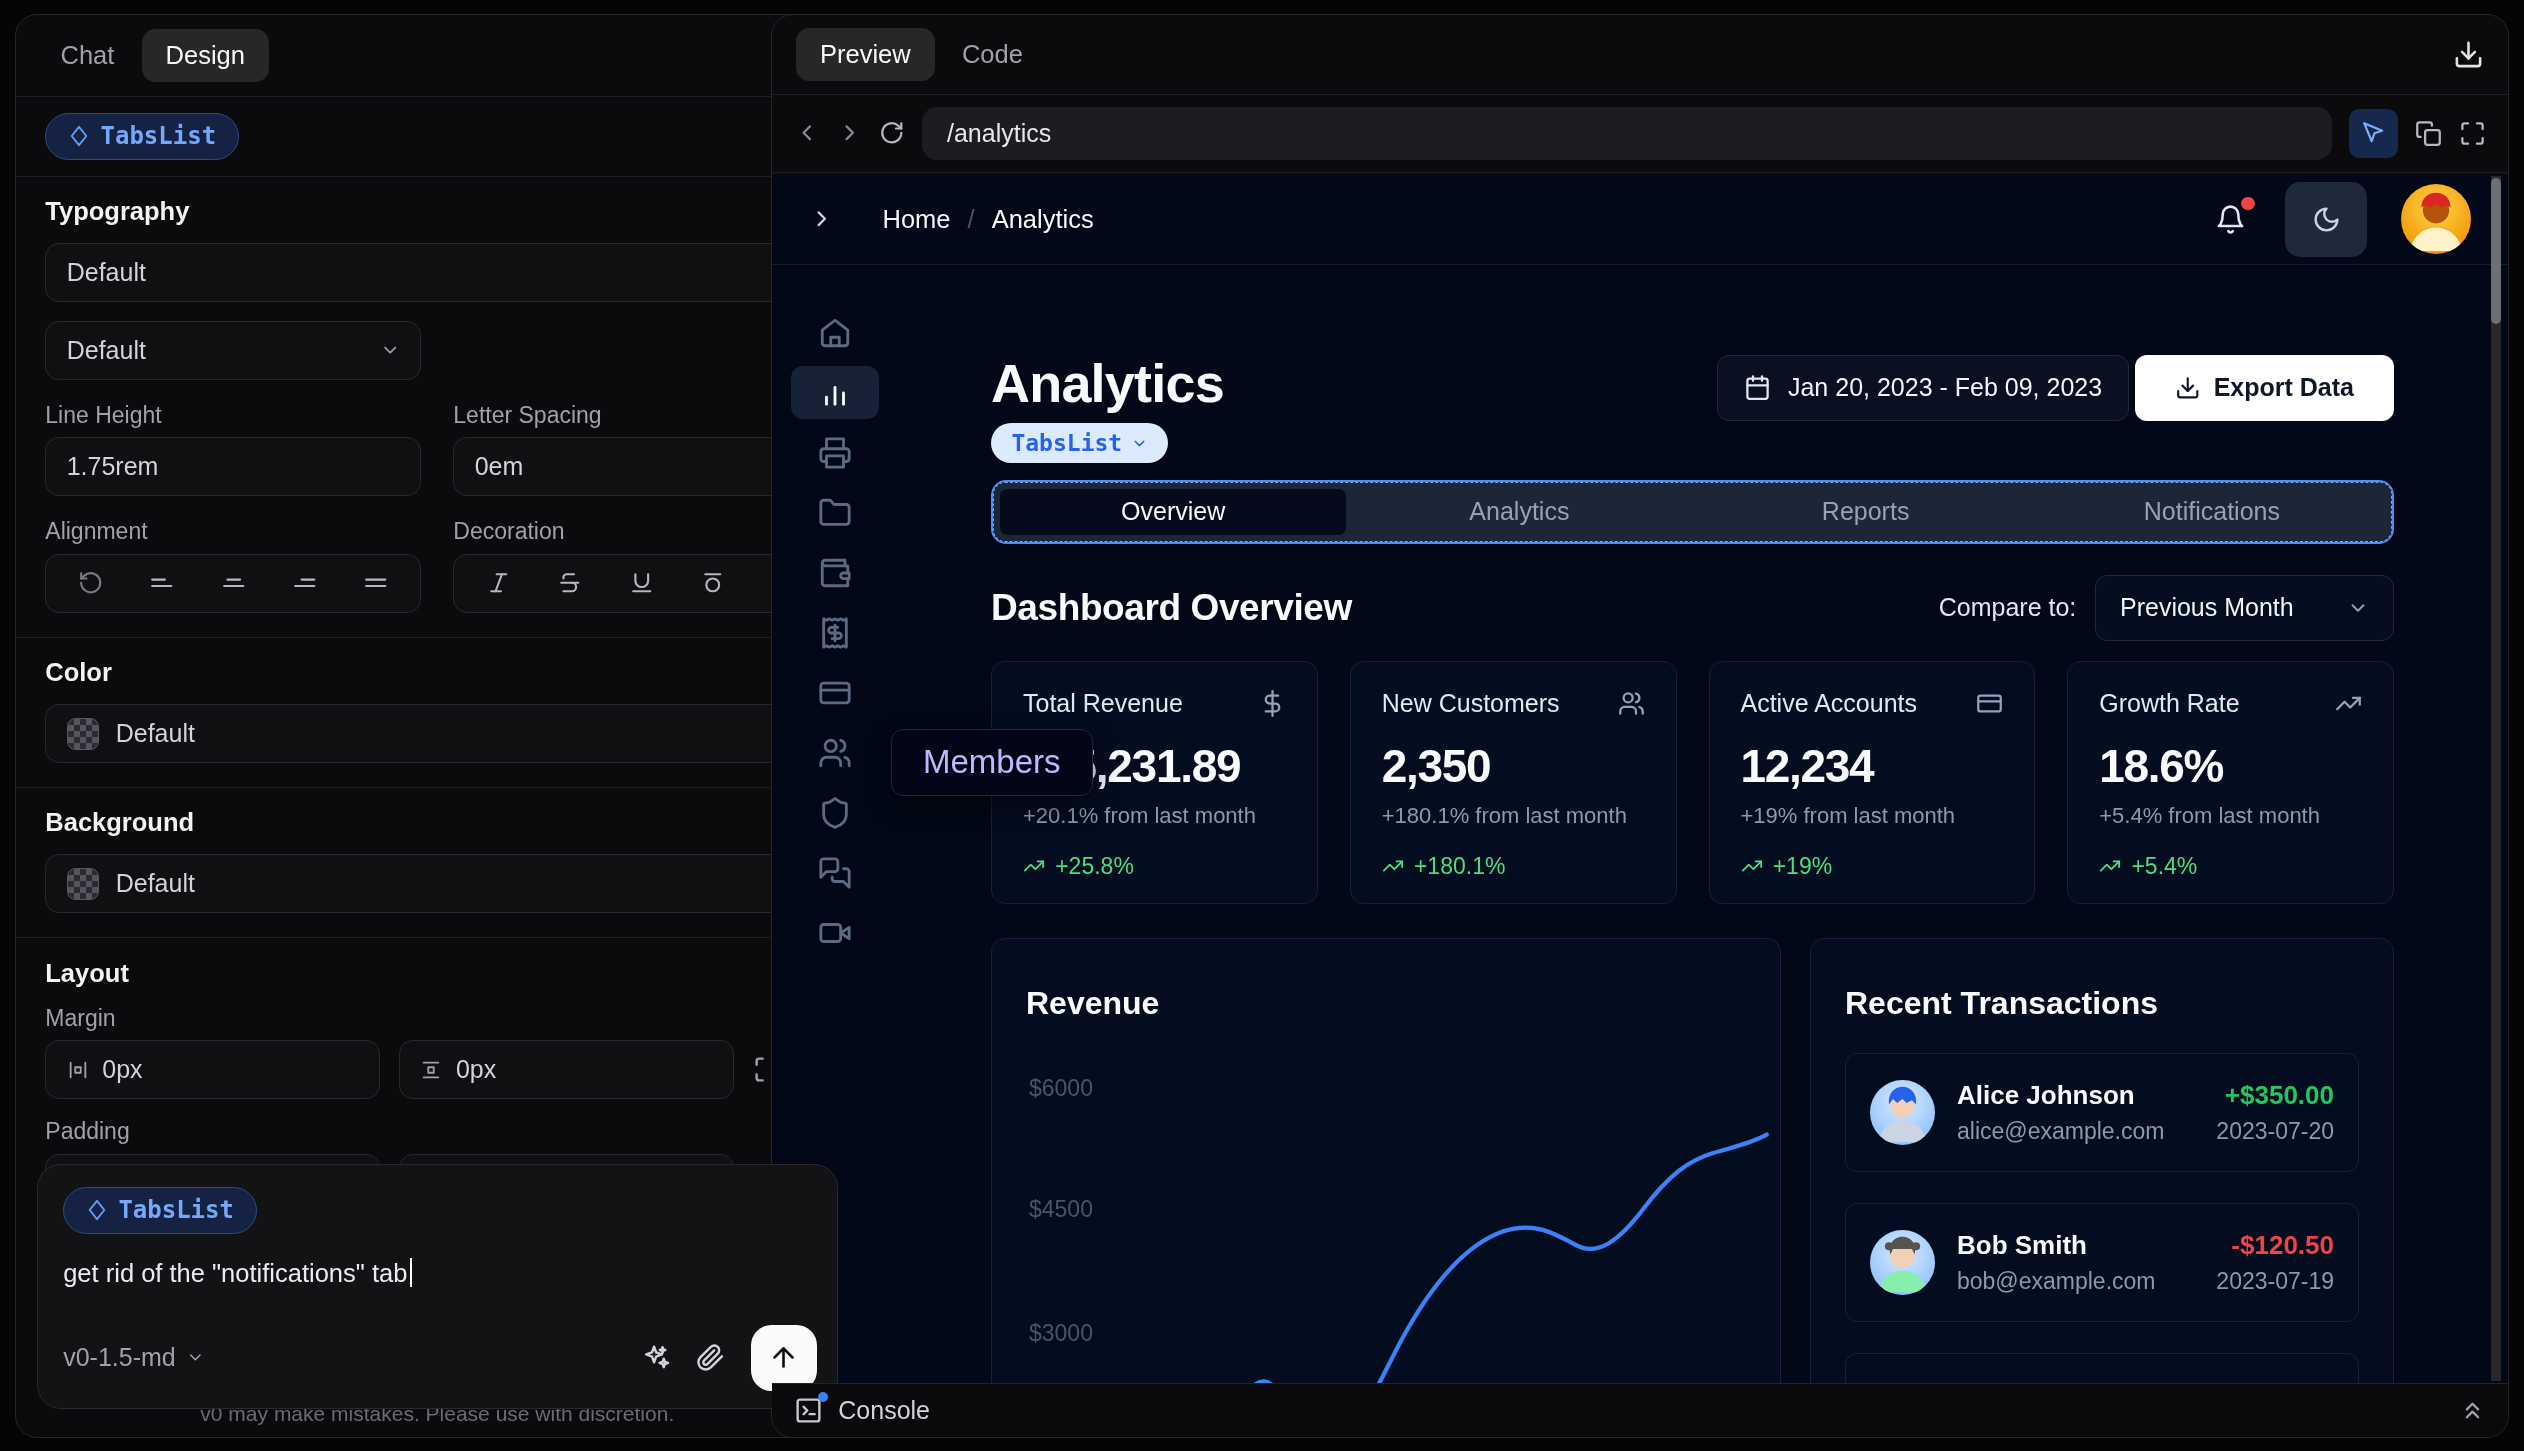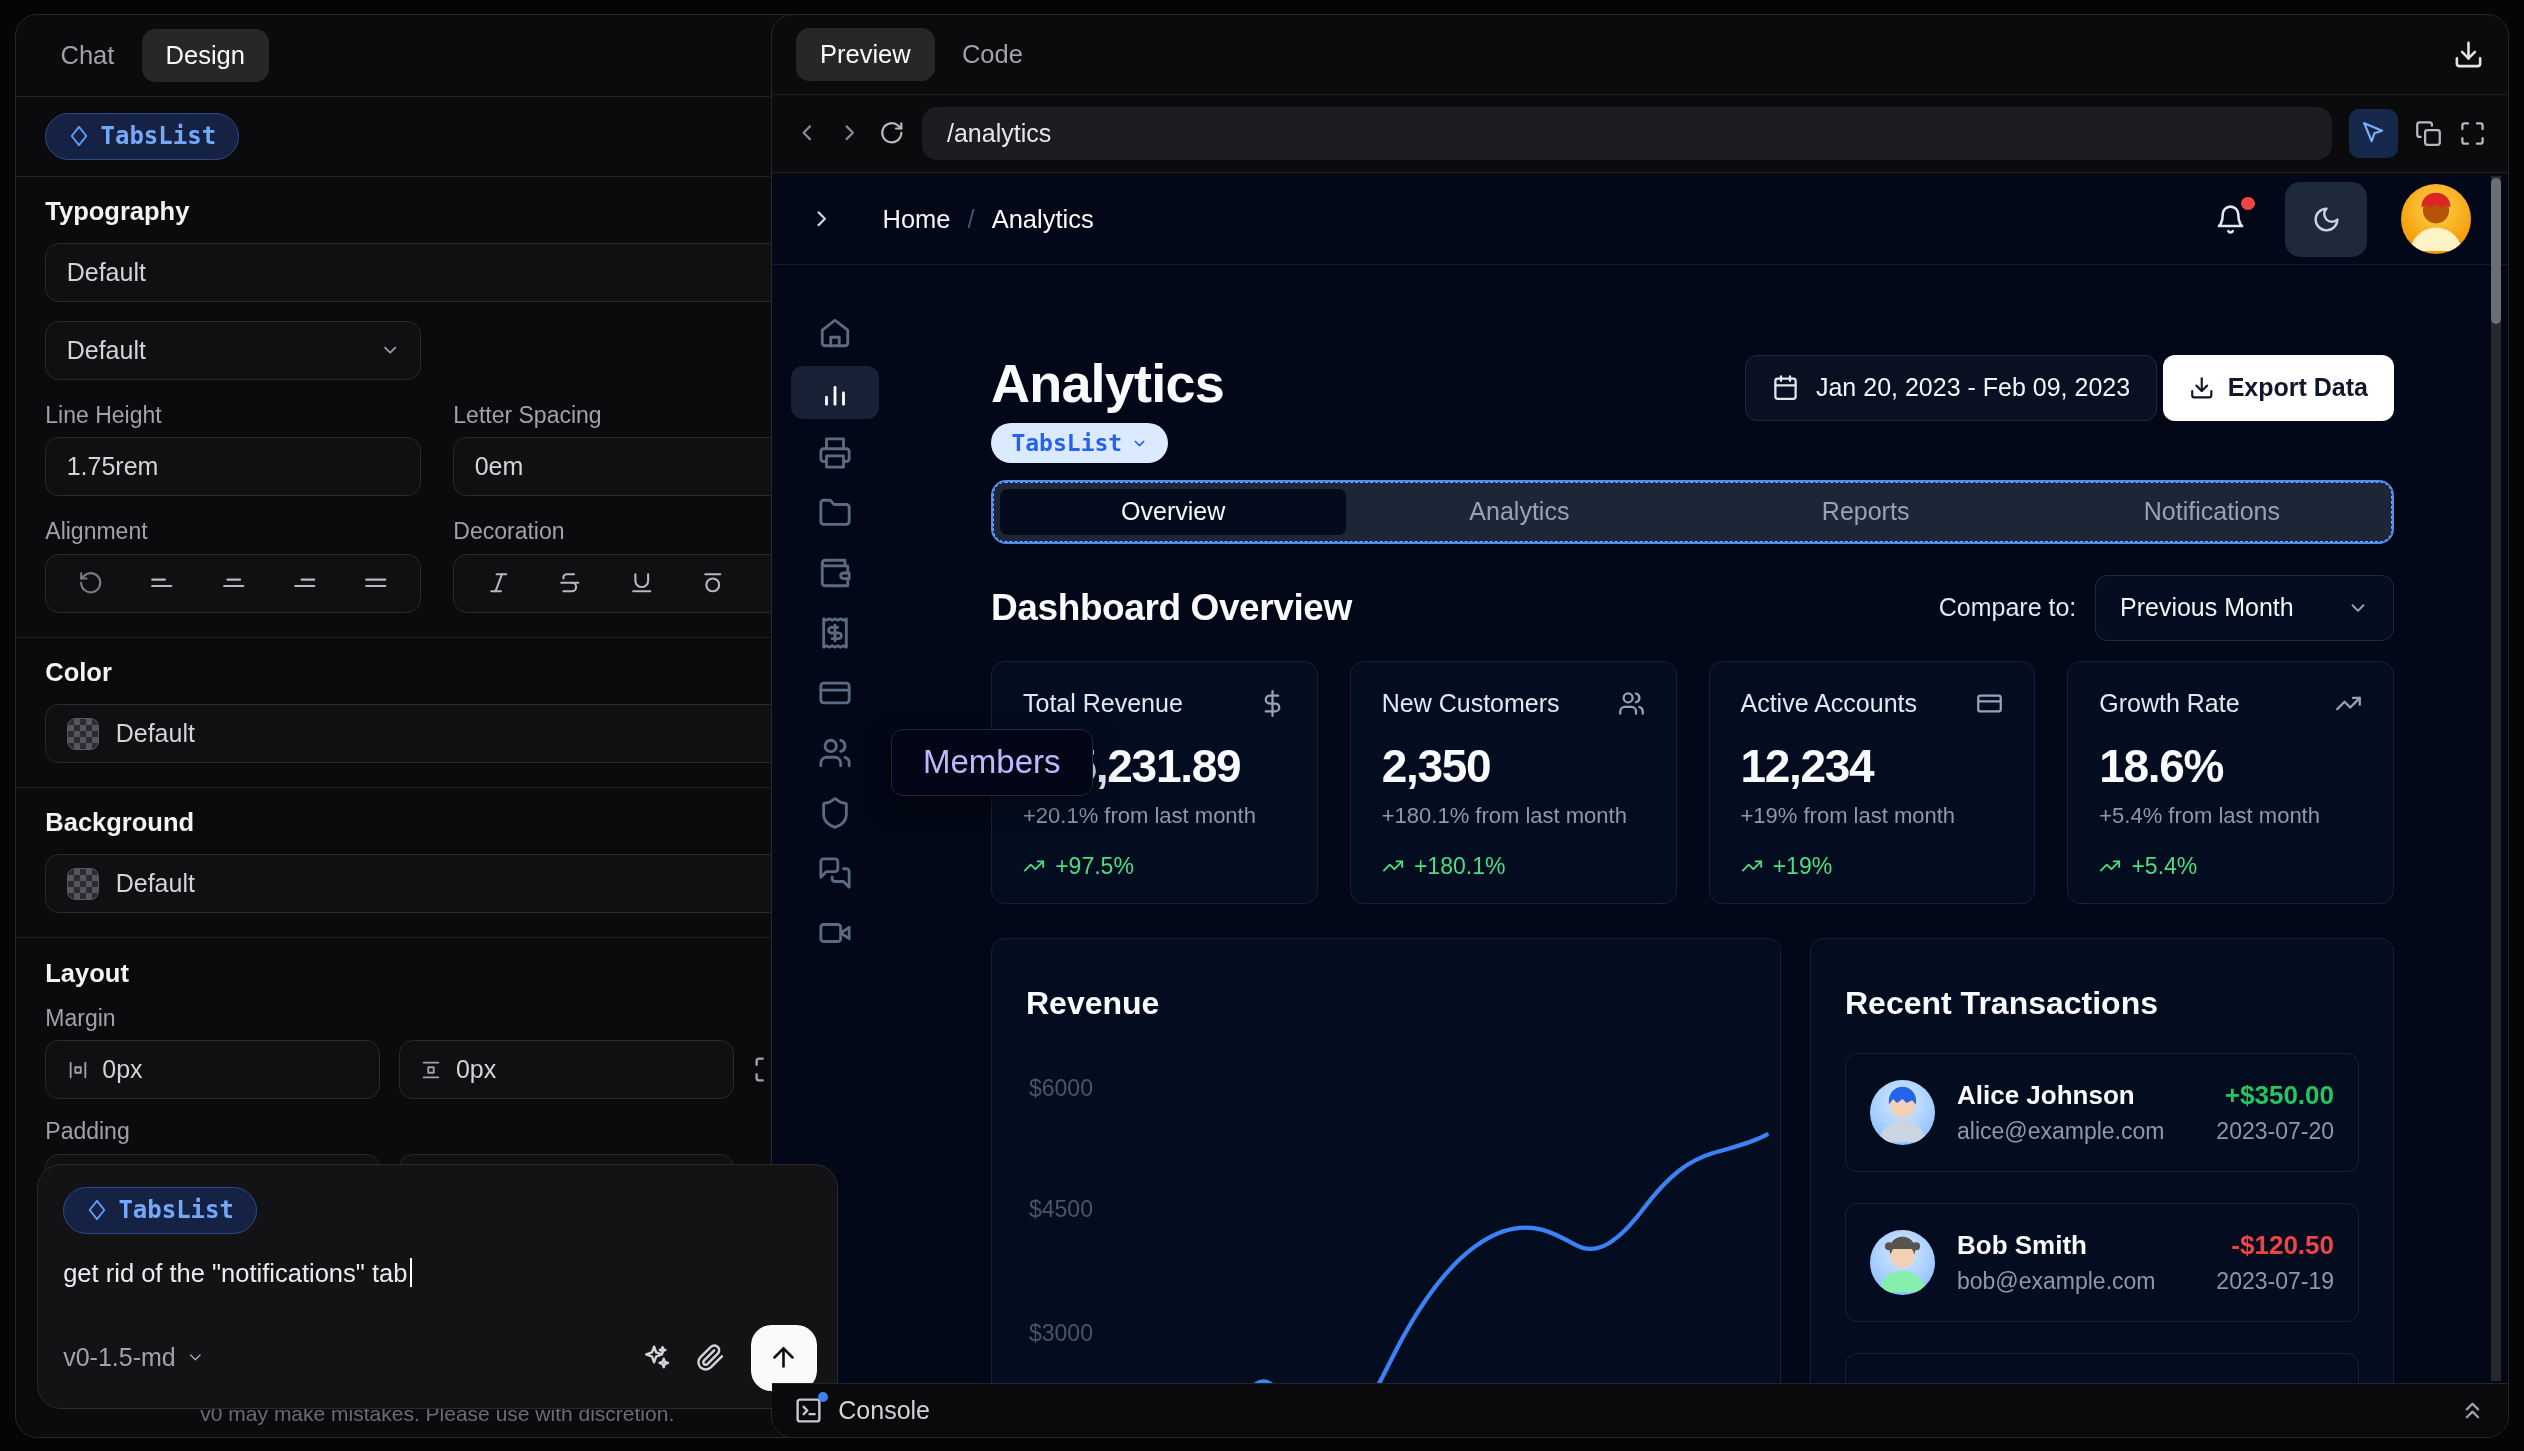--- a/index.html
+++ b/index.html
@@ -99,21 +99,21 @@
   .dash-main { position:absolute; left:219px; right:114px; top:92px; }
   .title-row { margin-top:88px; display:flex; justify-content:space-between; align-items:flex-start; }
   .h1 { font-size:54px; font-weight:800; color:#f8fafc; letter-spacing:-0.8px; line-height:1.05; }
   .chip-light { margin-top:12px; display:inline-flex; align-items:center; gap:8.5px; background:#dbeafe; color:#2563eb;
     font-family:"DejaVu Sans Mono", monospace; font-size:23px; font-weight:700; border-radius:849px; padding:6.8px 20.4px; }
   .title-actions { display:flex; gap:6px; align-items:center; }
   .date-btn { height:66px; border:1.7px solid #1e293b; background:#081021; border-radius:12px; display:flex;
     align-items:center; gap:17px; padding:0 25.5px; color:#f1f5f9; font-size:25px; }
   .date-btn .cal { color:#e2e8f0; }
   .export-btn { height:66px; background:#ffffff; border-radius:12px; display:flex; align-items:center; gap:13.6px;
-    padding:0 26px; color:#0f172a; font-size:25px; font-weight:600; }
+    padding:0 40px; color:#0f172a; font-size:25px; font-weight:600; }
 
   .tabslist-outer { margin-top:17px; border:2.5px solid #4f8ef7; border-radius:15.3px; }
   .tabslist { border:1.7px dashed #79a7f5; border-radius:12px; background:#1d2637; padding:6px;
     display:grid; grid-template-columns:repeat(4,1fr); }
   .tl-tab { height:46px; display:flex; align-items:center; justify-content:center; font-size:25px; color:#94a3b8; font-weight:500; }
   .tl-tab.active { background:#030b1c; border-radius:7.6px; color:#f8fafc; }
 
   .overview-row { margin-top:31px; display:flex; justify-content:space-between; align-items:center; }
   .h2 { font-size:37px; font-weight:700; color:#f8fafc; letter-spacing:-0.4px; }
   .compare { display:flex; align-items:center; gap:18.7px; }
@@ -604,21 +604,21 @@
                   <path d="M17 5H9.5a3.5 3.5 0 0 0 0 7h5a3.5 3.5 0 0 1 0 7H6"></path>
                 </svg>
             </div>
             <div class="stat-value">$45,231.89</div>
             <div class="stat-change">+20.1% from last month</div>
             <div class="stat-trend">
               <svg class="ic" width="22" height="22" viewBox="0 0 24 24">
                   <path d="M22 7 13.5 15.5 8.5 10.5 2 17"></path>
                   <path d="M16 7h6v6"></path>
                 </svg>
-              <span>+97.5%</span>
+              <span>+25.8%</span>
             </div>
           </div>
           <div class="stat-card">
             <div class="stat-head">
               <span class="stat-label">New Customers</span>
               <svg class="ic stat-ic" width="27" height="27" viewBox="0 0 24 24">
                   <path d="M16 21v-2a4 4 0 0 0-4-4H6a4 4 0 0 0-4 4v2"></path>
                   <circle cx="9" cy="7" r="4"></circle>
                   <path d="M22 21v-2a4 4 0 0 0-3-3.87"></path>
                   <path d="M16 3.13a4 4 0 0 1 0 7.75"></path>

